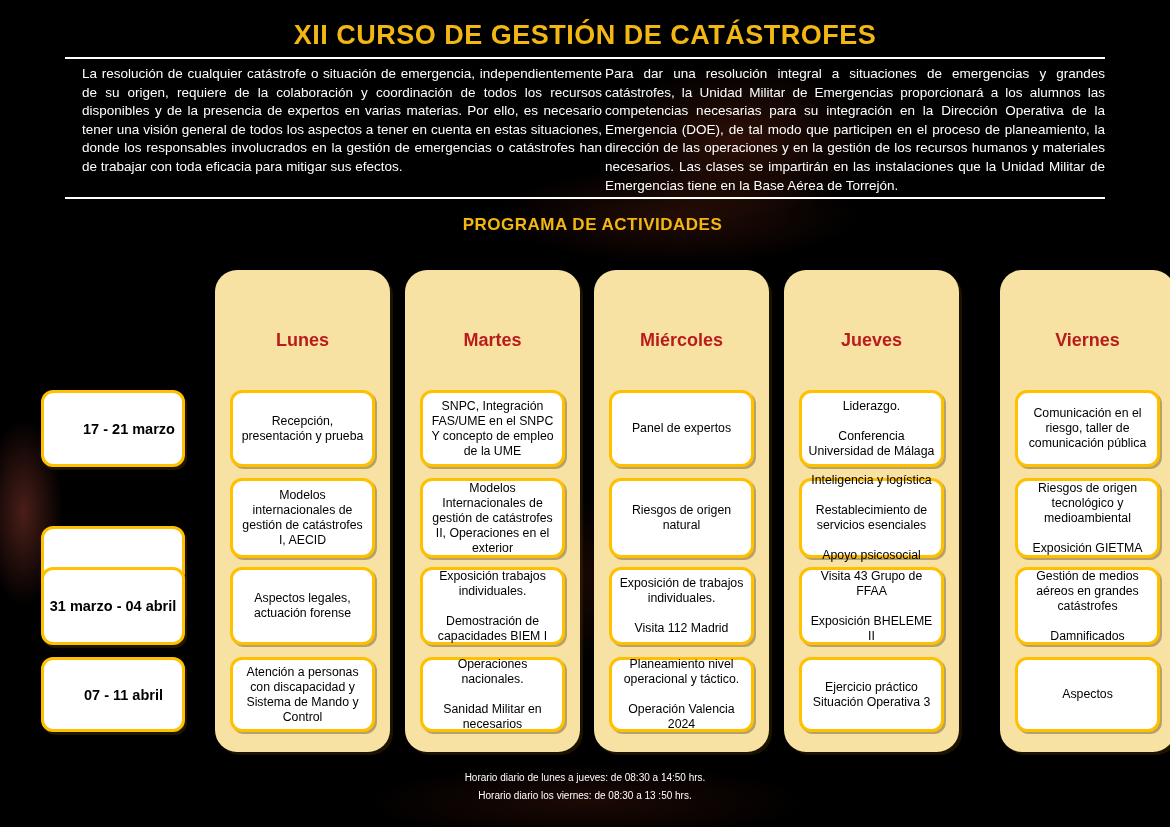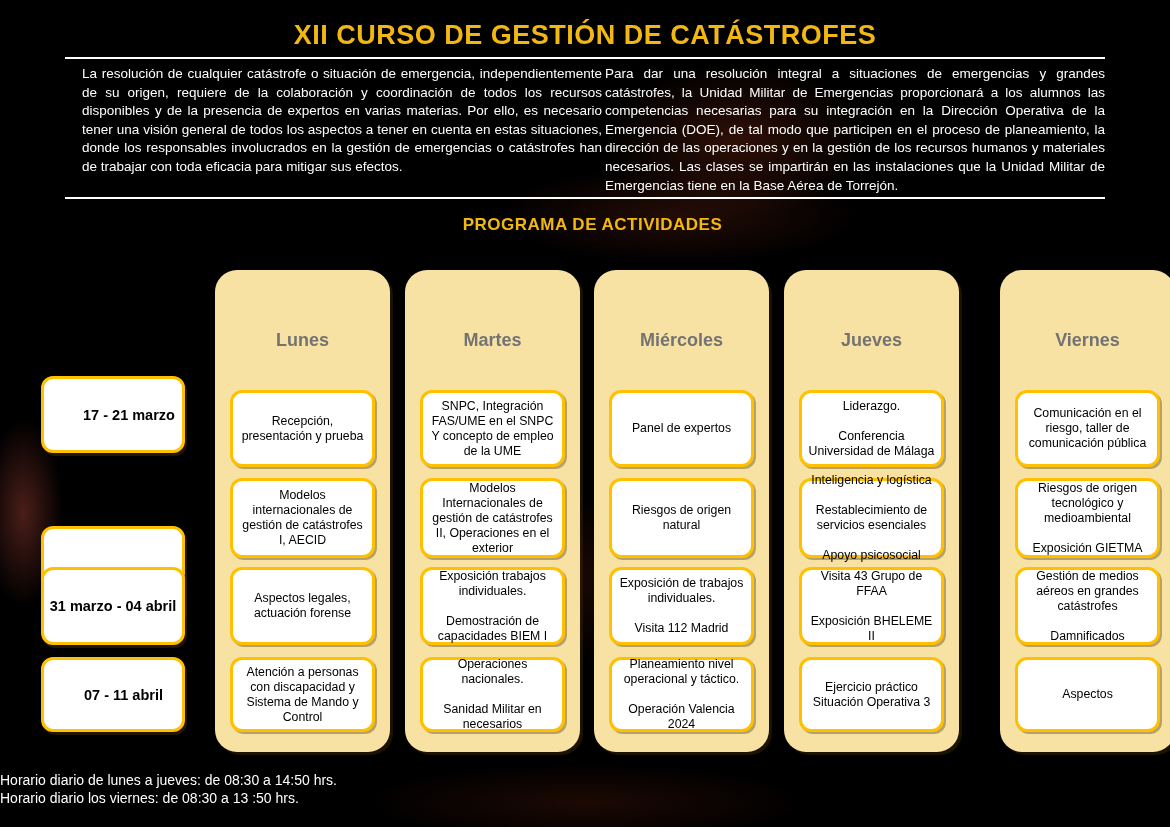--- a/index.html
+++ b/index.html
@@ -73,21 +73,21 @@
     display: flex;
     align-items: center;
     justify-content: center;
     text-align: center;
     color: #000;
     font-size: 14.5px;
     font-weight: bold;
     box-shadow: 2px 3px 0 rgba(60,40,0,0.55);
   }
 
-  .row1 { top: 376px; height: 77px; padding-left: 32px; }
+  .row1 { top: 390px; height: 77px; padding-left: 32px; }
   .row2 { top: 478px; height: 96px; margin-top: 48px; }
   .row3 { top: 567px; height: 78px; }
   .row4 { top: 657px; height: 75px; padding-left: 21px; }
 
   .day-col {
     position: absolute;
     top: 270px;
     width: 175px;
     height: 482px;
     background: #F7E2A3;
@@ -97,21 +97,21 @@
   .col1 { left: 215px; }
   .col2 { left: 405px; }
   .col3 { left: 594px; }
   .col4 { left: 784px; }
   .col5 { left: 1000px; }
 
   .day-label {
     position: absolute;
     top: 60px; left: 0; right: 0;
     text-align: center;
-    color: #737373;
+    color: #b91c1c;
     font-size: 18px;
     font-weight: bold;
   }
 
   .cell {
     position: absolute;
     left: 15px;
     width: 145px;
     background: #fff;
     border: 3px solid #FFC000;
@@ -129,23 +129,23 @@
   }
   
   .crow1 { top: 120px; height: 77px; }
   .crow2 { top: 208px; height: 80px; }
   .crow3 { top: 297px; height: 78px; }
   .crow4 { top: 387px; height: 75px; }
 
   .footer-line {
     position: absolute;
     left: 0; right: 0;
-    text-align: left;
+    text-align: center;
     color: #fff;
-    font-size: 14px;
+    font-size: 10px;
   }
   .footer-line.l1 { top: 772px; }
   .footer-line.l2 { top: 790px; }
 </style>
 </head>
 <body>
 
 <div class="poster">
 
   <h1 class="page-title">XII CURSO DE GESTIÓN DE CATÁSTROFES</h1>

